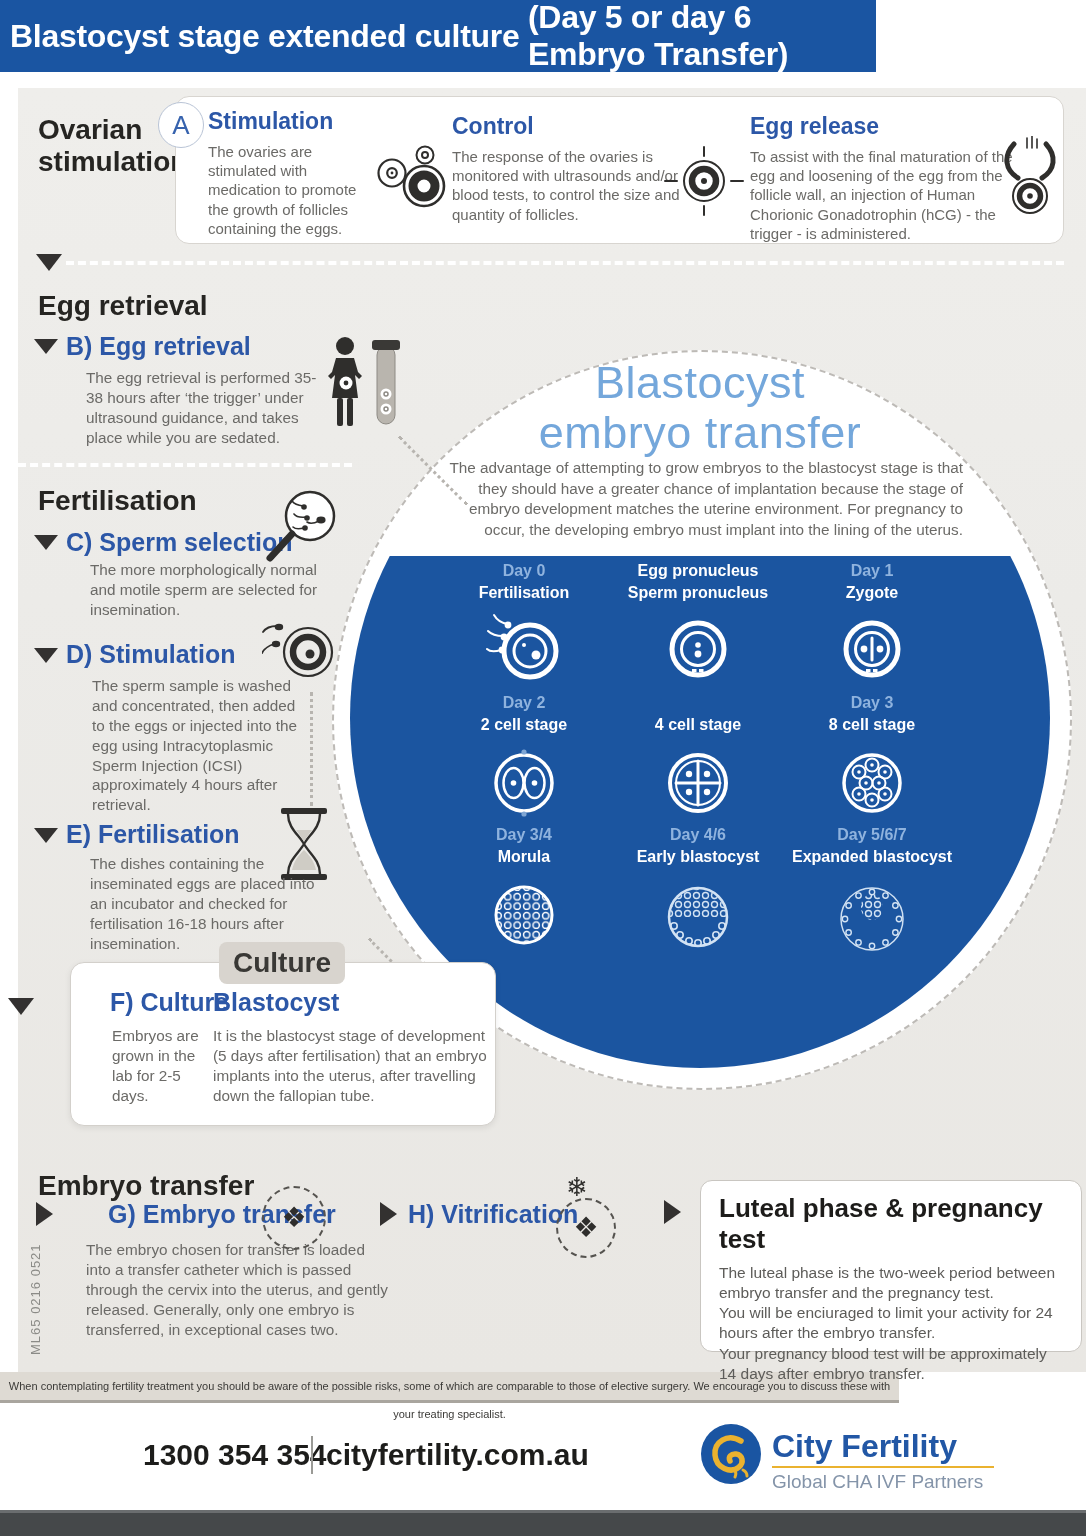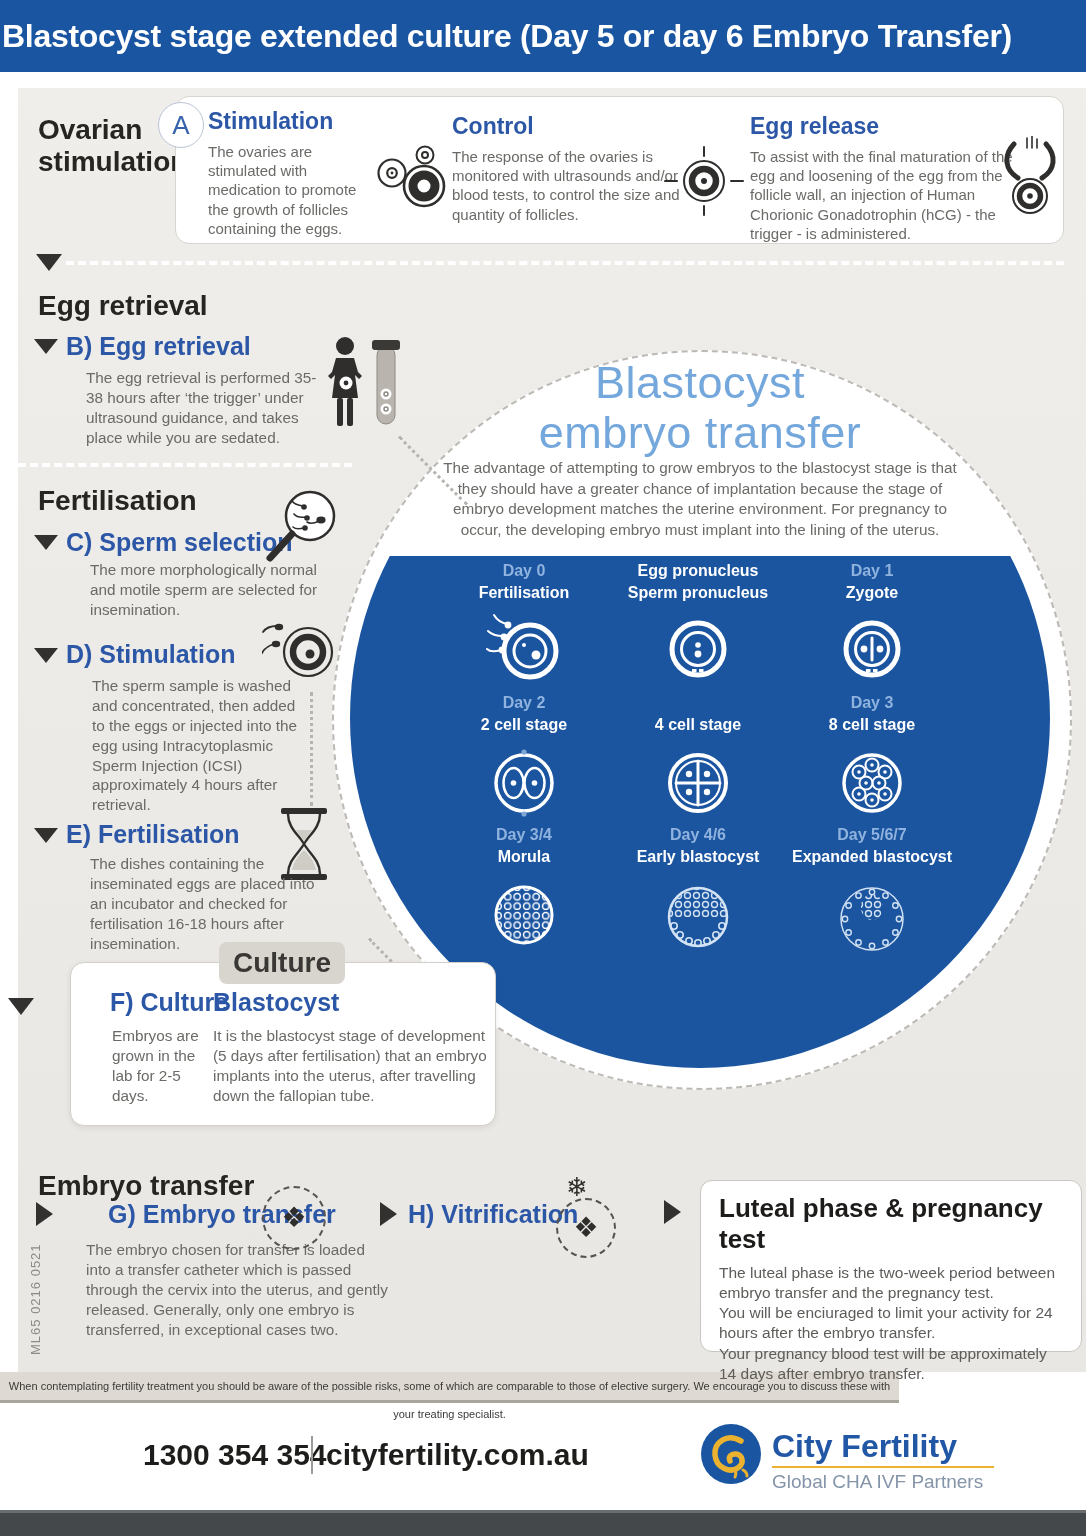--- a/index.html
+++ b/index.html
@@ -1,21 +1,21 @@
 <!DOCTYPE html>
 <html><head>
 <meta charset="utf-8">
 <style>
   html,body{margin:0;padding:0;}
   body{font-family:"Liberation Sans","DejaVu Sans",sans-serif;background:#fff;}
   .page{position:relative;width:1086px;height:1536px;background:#fff;overflow:hidden;}
 
   
-  .hdr{position:absolute;left:0;top:0;width:1086px;height:72px;background:#1a55a2;color:#fff;
-       display:flex;align-items:center;padding-left:2px;box-sizing:border-box;}
+  .hdr{position:absolute;left:0;top:0;width:876px;height:72px;background:#1a55a2;color:#fff;
+       display:flex;align-items:center;padding-left:10px;box-sizing:border-box;}
   .hdr .t1{font-size:32px;font-weight:600;letter-spacing:-0.3px;white-space:pre;}
   .hdr .t2{font-size:32px;font-weight:800;letter-spacing:-0.3px;}
 
   
   .panel{position:absolute;left:18px;top:88px;width:1068px;height:1284px;
          background:linear-gradient(180deg,#efeeeb 0%,#ecebe8 40%,#e9e7e3 100%);}
 
   .seclbl{position:absolute;font-size:28px;font-weight:700;color:#262522;line-height:1.15;}
   .bluehead{position:absolute;font-size:25px;font-weight:700;color:#2c57a7;}
   .body{position:absolute;font-size:15.3px;color:#6b6a67;line-height:1.3;}
@@ -34,21 +34,21 @@
           background:#fff;border:1.5px solid #b9c4d6;color:#3763ae;font-size:26px;
           display:flex;align-items:center;justify-content:center;}
   .ohead{position:absolute;font-size:23px;font-weight:600;color:#2c57a7;}
   .obody{position:absolute;font-size:15px;color:#6b6a67;line-height:1.28;}
 
   
   .bigcircle{position:absolute;left:332px;top:350px;width:736px;height:736px;border-radius:50%;
              background:#fff;border:2px dashed #bdbab6;}
   .ctitle{position:absolute;left:440px;top:358px;width:520px;text-align:center;color:#74a7db;
           font-size:45px;font-weight:400;line-height:1.12;letter-spacing:0.5px;}
-  .cintro{position:absolute;left:437px;top:458px;width:526px;text-align:center;font-size:15.3px;
+  .cintro{position:absolute;left:437px;top:458px;width:526px;text-align:right;font-size:15.3px;
           color:#6b6a67;line-height:1.35;}
   .segwrap{position:absolute;left:350px;top:556px;width:700px;height:512px;overflow:hidden;}
   .bluecirc{position:absolute;left:0;top:-188px;width:700px;height:700px;border-radius:50%;background:#1b55a0;}
 
   .grid{position:absolute;left:437px;top:562px;width:522px;display:grid;
         grid-template-columns:174px 174px 174px;grid-auto-rows:132px;}
   .cell{text-align:center;}
   .cell .day{height:22px;font-size:16px;font-weight:600;color:#8fb3de;}
   .cell .nm{height:22px;font-size:16px;font-weight:700;color:#fff;}
   .cell.wd .day{color:#fff;font-weight:700;}

